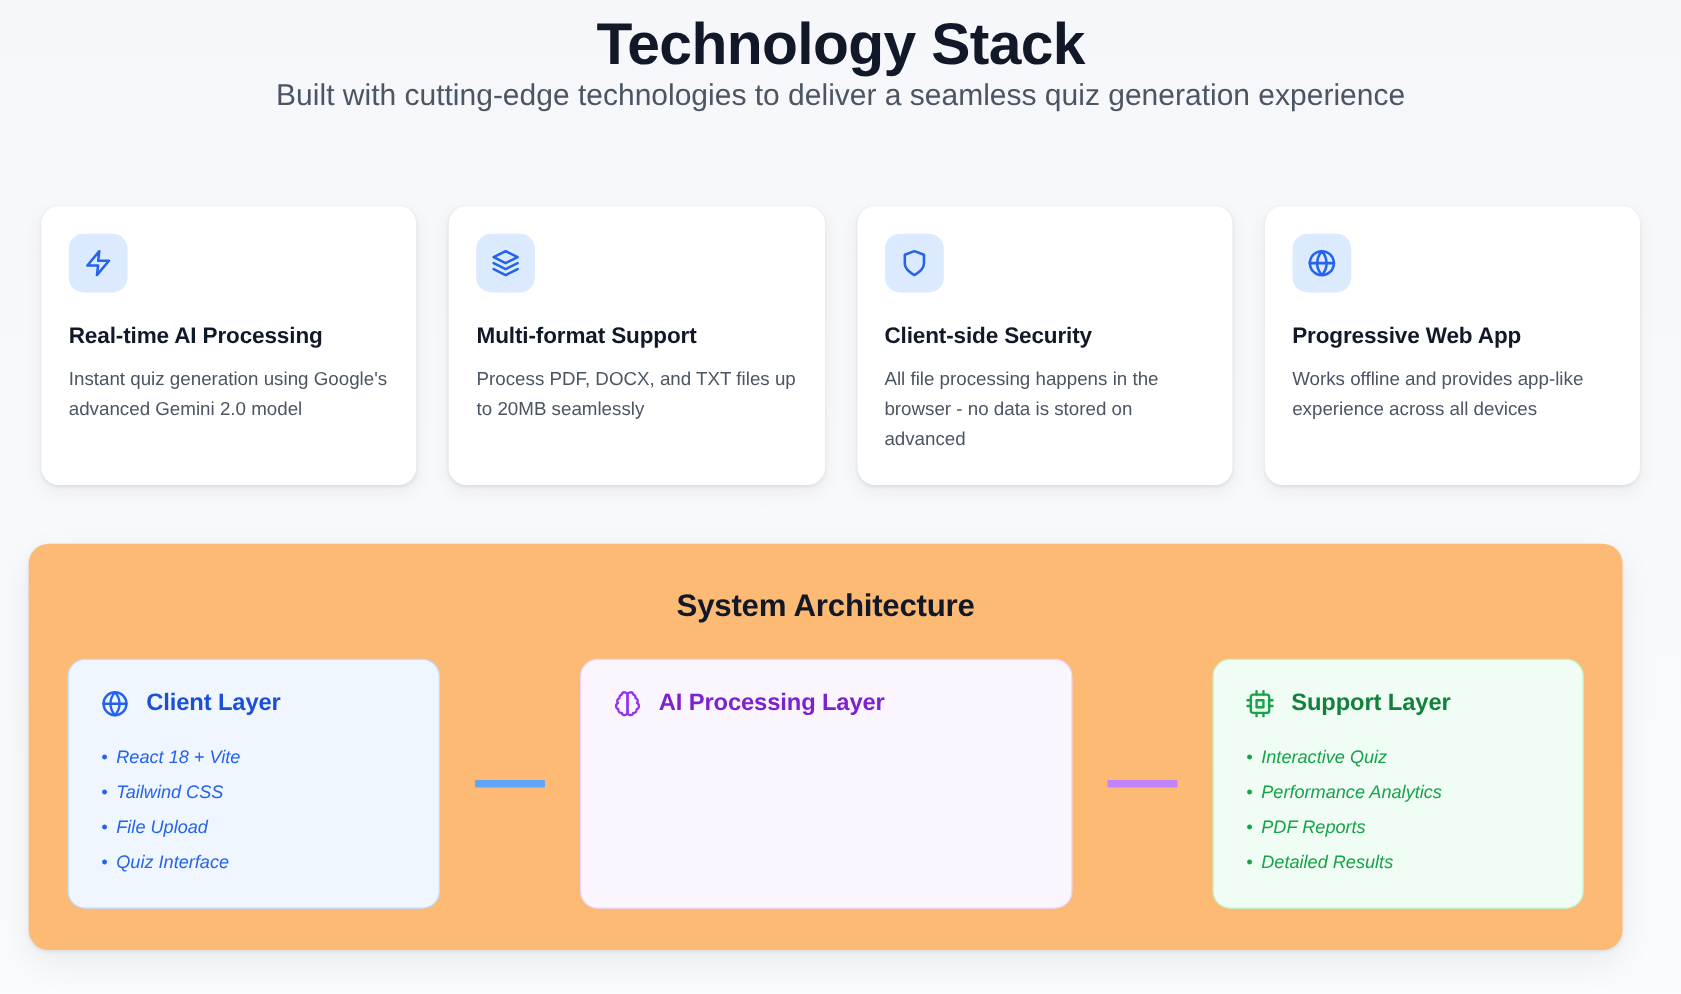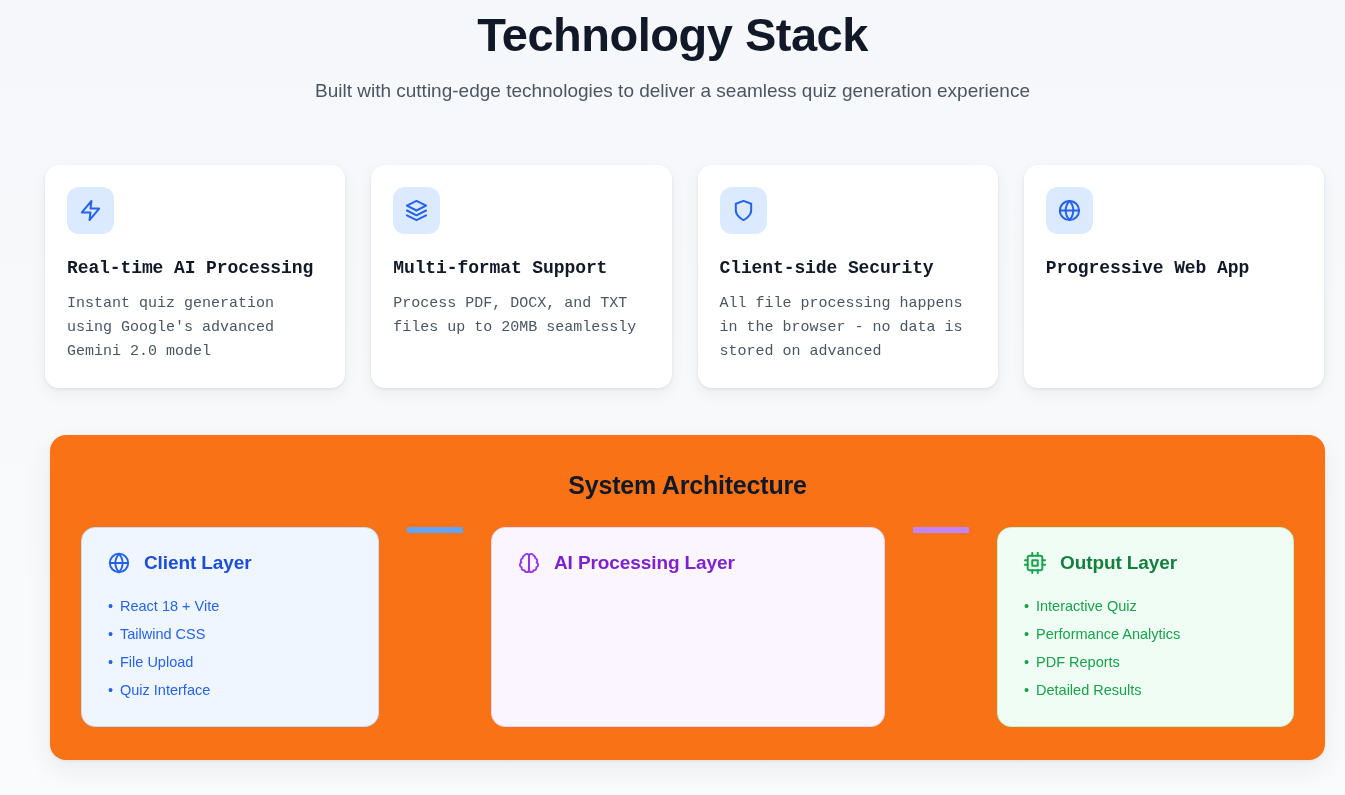--- a/index.html
+++ b/index.html
@@ -29,36 +29,34 @@
     text-align: center;
   }
   .page-title {
     font-size: 47px;
     line-height: 58px;
     font-weight: 700;
     letter-spacing: -0.5px;
     color: #111827;
   }
   .page-subtitle {
-    margin-top: 14px;
-    font-size: 19px;
+    font-size: 24px;
     line-height: 26px;
     font-weight: 400;
     color: #4b5563;
   }
 
   
   .features {
     position: absolute;
     top: 165px;
-    left: 45px;
+    left: 33px;
     width: 1279px;
     display: flex;
     gap: 26px;
-    font-family: Liberation Mono, monospace;
   }
   .feature-card {
     flex: 1 1 0;
     background: #ffffff;
     border-radius: 14px;
     padding: 22px 22px 24px 22px;
     min-height: 220px;
     box-shadow: 0 1px 3px rgba(16,24,40,0.08),
                 0 6px 16px rgba(16,24,40,0.06);
   }
@@ -84,41 +82,41 @@
   .feature-desc {
     font-size: 15px;
     line-height: 24px;
     color: #4b5563;
   }
 
   
   .arch-panel {
     position: absolute;
     top: 435px;
-    left: 50px;
+    left: 23px;
     width: 1275px;
     height: 325px;
-    background: #f97316;
+    background: #fdba74;
     border-radius: 16px;
     box-shadow: 0 1px 3px rgba(16,24,40,0.07),
                 0 10px 28px rgba(16,24,40,0.07);
     padding: 34px 30px 30px 30px;
   }
   .arch-title {
     text-align: center;
     font-size: 25px;
     line-height: 32px;
     font-weight: 700;
     color: #111827;
     letter-spacing: -0.2px;
   }
   .arch-flow {
     margin-top: 26px;
     display: flex;
-    align-items: flex-start;
+    align-items: center;
     justify-content: center;
   }
 
   .layer-box {
     border-radius: 14px;
     border: 1px solid transparent;
     padding: 22px 26px 24px 26px;
     min-height: 200px;
   }
   .layer-box.client  { width: 298px; background: #eff6ff; border-color: #bfdbfe; }
@@ -142,20 +140,21 @@
   .ai .layer-name     { color: #7e22ce; }
   .output .layer-name { color: #15803d; }
 
   .layer-list { list-style: none; }
   .layer-list li {
     font-size: 14.5px;
     line-height: 20px;
     margin-bottom: 8px;
     padding-left: 12px;
     position: relative;
+    font-style: italic;
   }
   .layer-list li:last-child { margin-bottom: 0; }
   .layer-list li::before {
     content: "\2022";
     position: absolute;
     left: 0;
     top: 0;
   }
   .client .layer-list li { color: #2563eb; }
   .ai .layer-list li     { color: #9333ea; }
@@ -221,20 +220,21 @@
 
     <div class="feature-card">
       <div class="feature-icon">
         <svg width="23" height="23" viewBox="0 0 24 24" fill="none" stroke="#2563eb" stroke-width="2.1" stroke-linecap="round" stroke-linejoin="round">
           <circle cx="12" cy="12" r="10"></circle>
           <line x1="2" y1="12" x2="22" y2="12"></line>
           <path d="M12 2a15.3 15.3 0 0 1 4 10 15.3 15.3 0 0 1-4 10 15.3 15.3 0 0 1-4-10 15.3 15.3 0 0 1 4-10z"></path>
         </svg>
       </div>
       <div class="feature-title">Progressive Web App</div>
+      <div class="feature-desc">Works offline and provides app-like experience across all devices</div>
     </div>
 
   </div>
 
   <div class="arch-panel">
     <div class="arch-title">System Architecture</div>
 
     <div class="arch-flow">
 
       <div class="layer-box client">
@@ -285,21 +285,21 @@
               <line x1="9" y1="1" x2="9" y2="4"></line>
               <line x1="15" y1="1" x2="15" y2="4"></line>
               <line x1="9" y1="20" x2="9" y2="23"></line>
               <line x1="15" y1="20" x2="15" y2="23"></line>
               <line x1="20" y1="9" x2="23" y2="9"></line>
               <line x1="20" y1="14" x2="23" y2="14"></line>
               <line x1="1" y1="9" x2="4" y2="9"></line>
               <line x1="1" y1="14" x2="4" y2="14"></line>
             </svg>
           </span>
-          <span class="layer-name">Output Layer</span>
+          <span class="layer-name">Support Layer</span>
         </div>
         <ul class="layer-list">
           <li>Interactive Quiz</li>
           <li>Performance Analytics</li>
           <li>PDF Reports</li>
           <li>Detailed Results</li>
         </ul>
       </div>
 
     </div>

